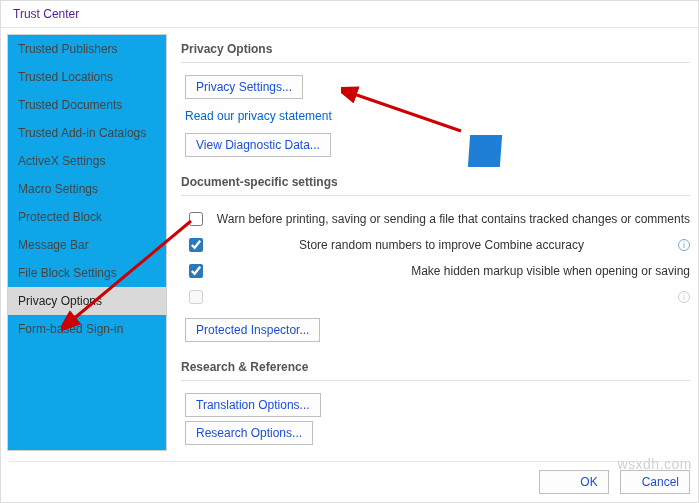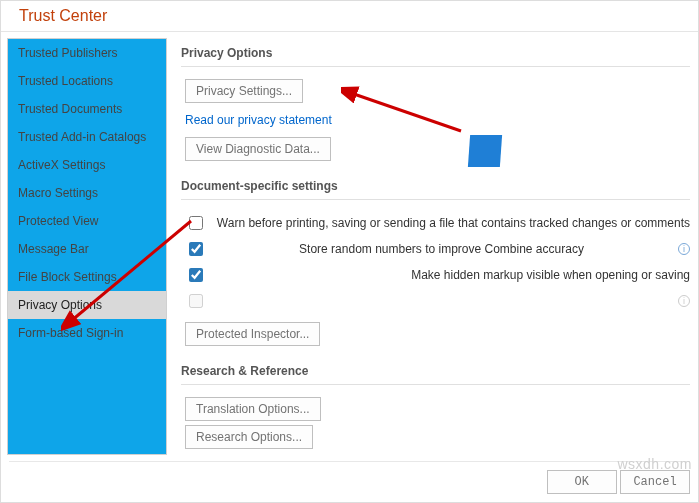--- a/index.html
+++ b/index.html
@@ -1,28 +1,28 @@
 <!DOCTYPE html>
 <html><head>
 <meta charset="utf-8">
 <style>
 * { box-sizing: border-box; font-family: "Segoe UI", Tahoma, sans-serif; font-size: 12px; }
 body { margin: 0; background: #fff; color: #333; }
 .window { width: 699px; height: 503px; position: relative; border: 1px solid #ddd; }
-.title { padding: 6px 18px; color: #c2410c; font-size: 16px; }
+.title { padding: 6px 12px; color: #4c1d95; font-size: 12px; }
 .content { display: flex; height: 430px; border-top: 1px solid #e5e5e5; }
 .sidebar { width: 160px; border: 1px solid #d0d0d0; margin: 6px 4px 6px 6px; background: #0ea5e9; overflow: hidden; }
 .sbitem { padding: 7px 10px; color: #444; cursor: default; }
 .sbitem.selected { background: #d9d9d9; color: #222; }
 .main { flex: 1; padding: 6px 8px 6px 10px; overflow: hidden; position: relative; }
 .sect-head { font-weight: 600; color: #555; padding: 8px 0 6px 0; }
 .sect-body { border-top: 1px solid #e0e0e0; padding: 10px 0 8px 4px; }
-.btn, .fbtn { display: inline-block; background: #fdfdfd; border: 1px solid #bfbfbf; padding: 4px 10px; color: #737373; cursor: default; margin: 2px 0; }
+.btn, .fbtn { display: inline-block; background: #fdfdfd; border: 1px solid #bfbfbf; padding: 4px 10px; color: #1d4ed8; cursor: default; margin: 2px 0; }
 .btn { min-width: 100px; }
-.fbtn { min-width: 70px; text-align: center; margin-left: 0; font-family: Liberation Mono, monospace; }
+.fbtn { min-width: 70px; text-align: right; margin-left: 8px; }
 .link { color: #0066cc; cursor: pointer; display: inline-block; margin: 8px 0; }
 .chk-row { display: flex; align-items: center; padding: 3px 0; justify-content: space-between; }
 .chk-row input { margin-right: 6px; width: 14px; height: 14px; }
 .chk-row .lbl { color: #333; }
 .chk-row.disabled .lbl { color: #a9a9a9; }
 .chk-row.disabled input { accent-color: #ccc; }
 .chk-row.checked input { accent-color: #2a7ab9; }
 .info-ico { display: inline-block; width: 12px; height: 12px; border: 1px solid #7aa8d8; border-radius: 50%; color: #7aa8d8; font-size: 9px; line-height: 11px; text-align: center; margin-left: 4px; vertical-align: middle; }
 .footer { position: absolute; right: 8px; bottom: 6px; border-top: 1px solid #e8e8e8; width: calc(100% - 16px); text-align: right; padding-top: 6px; }
 .wm { position: absolute; right: 6px; bottom: 30px; color: #d0d0d0; font-size: 14px; letter-spacing: 0.5px; }
@@ -36,21 +36,21 @@
   <div class="title">Trust Center</div>
 
   <div class="content">
     <div class="sidebar">
       <div class="sbitem">Trusted Publishers</div>
       <div class="sbitem">Trusted Locations</div>
       <div class="sbitem">Trusted Documents</div>
       <div class="sbitem">Trusted Add-in Catalogs</div>
       <div class="sbitem">ActiveX Settings</div>
       <div class="sbitem">Macro Settings</div>
-      <div class="sbitem">Protected View</div>
+      <div class="sbitem">Protected Block</div>
       <div class="sbitem">Message Bar</div>
       <div class="sbitem">File Block Settings</div>
       <div class="sbitem selected">Privacy Options</div>
       <div class="sbitem">Form-based Sign-in</div>
     </div>
 
     <div class="main">
 
       <div class="sect-head">Privacy Options</div>
       <div class="sect-body">

